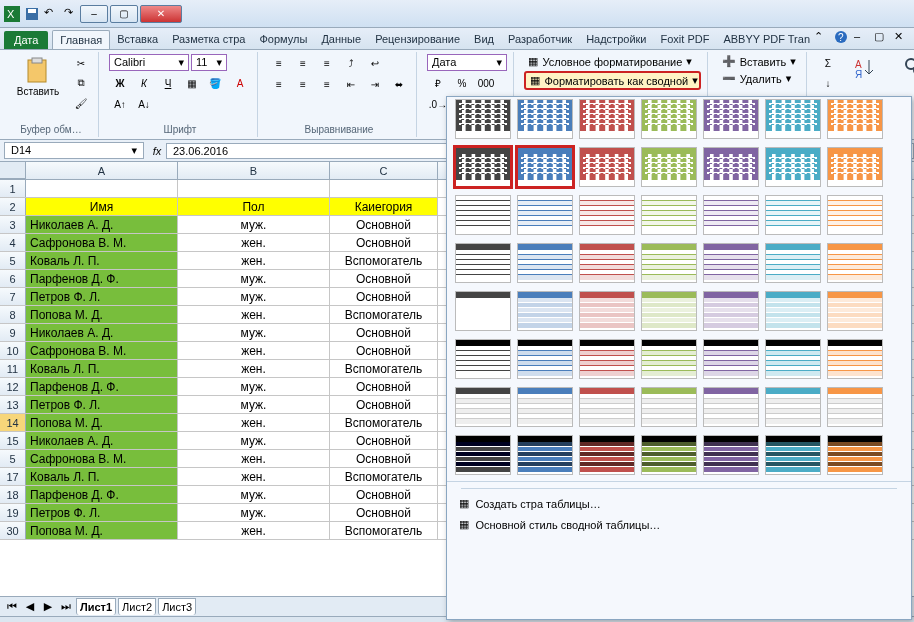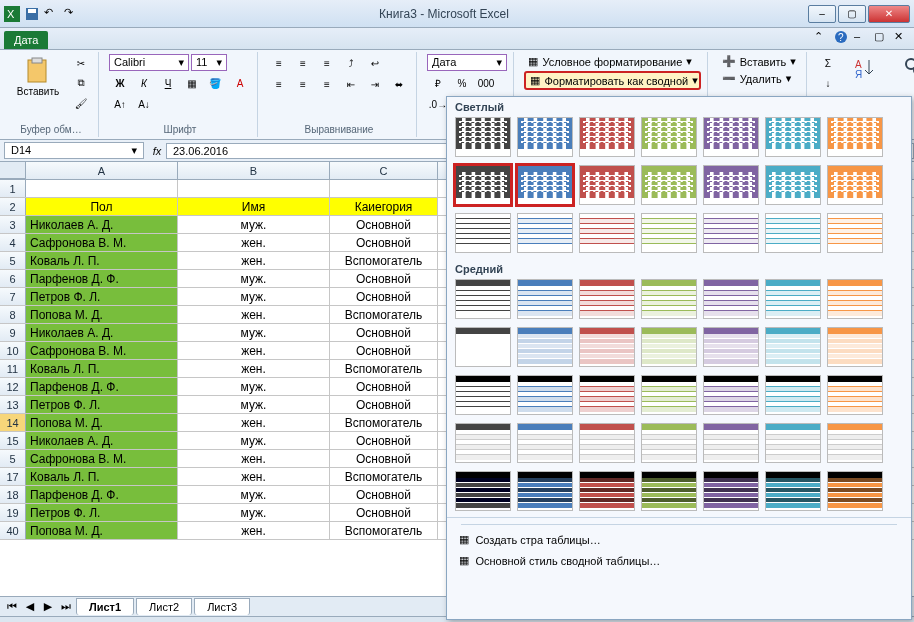--- a/index.html
+++ b/index.html
@@ -66,21 +66,21 @@
 .cell { border-right: 1px solid #c6c6c6; font-size: 12px; line-height: 18px; padding: 0 4px; white-space: nowrap; overflow: hidden; }
 .cell.header-row { background: #ffff00; text-align: center; font-weight: normal; }
 .cell.col-a { width: 152px; }
 .cell.col-b { width: 152px; text-align: center; }
 .cell.col-c { width: 108px; text-align: center; }
 .cell.name-cell { background: #78be3c; }
 
 
 .sheetbar { height: 20px; background: #e2ebf4; border-top: 1px solid #9ab; display: flex; align-items: center; padding: 0 4px; gap: 2px; font-size: 11px; }
 .nav-arrow { width: 16px; height: 14px; display: flex; align-items: center; justify-content: center; cursor: pointer; }
-.sheet-tab { padding: 2px 12px; background: #fff; border: 1px solid #9ab; border-bottom: none; border-radius: 0 0 3px 3px; cursor: pointer; }
+.sheet-tab { padding: 2px 3px; background: #fff; border: 1px solid #9ab; border-bottom: none; border-radius: 0 0 3px 3px; cursor: pointer; }
 .sheet-tab.active { font-weight: bold; background: #fff; }
 
 
 .statusbar { height: 20px; background: #dce6f0; border-top: 1px solid #9ab; display: flex; align-items: center; padding: 0 6px; font-size: 11px; color: #234; }
 
 
 .gallery { position: absolute; left: 446px; top: 96px; width: 466px; height: 524px; background: #f5f8fd; border: 1px solid #8aa6c1; box-shadow: 2px 2px 6px rgba(0,0,0,.3); display: flex; flex-direction: column; }
 .gallery-section-title { font-size: 11px; font-weight: bold; color: #345; padding: 4px 8px 2px; }
 .swatch-grid { display: flex; flex-wrap: wrap; gap: 6px; padding: 2px 8px 6px; }
 .swatch { width: 56px; height: 40px; border: 1px solid #bbb; background: #fff; cursor: pointer; position: relative; overflow: hidden; }
@@ -107,30 +107,42 @@
       </span>
     <span class="qat-icon">
         <svg width="16" height="16">
           <rect x="2" y="2" width="12" height="12" fill="#3a6ea5"></rect>
           <rect x="4" y="3" width="8" height="4" fill="#fff"></rect>
         </svg>
       </span>
     <span class="qat-icon">↶</span>
     <span class="qat-icon">↷</span>
   </div>
-  <div class="title-spacer">Книга3 - Microsoft Excel</div>
   <div class="win-controls">
     <div class="win-btn">–</div>
     <div class="win-btn">▢</div>
     <div class="win-btn close">✕</div>
   </div>
 </div>
 
 <div class="ribbon-tabs">
   <div class="file-tab">Дата</div>
+  <div id="tabs-container" style="display: flex;">
+      <div class="tab active">Главная</div>
+      <div class="tab">Вставка</div>
+      <div class="tab">Разметка стра</div>
+      <div class="tab">Формулы</div>
+      <div class="tab">Данные</div>
+      <div class="tab">Рецензирование</div>
+      <div class="tab">Вид</div>
+      <div class="tab">Разработчик</div>
+      <div class="tab">Надстройки</div>
+      <div class="tab">Foxit PDF</div>
+      <div class="tab">ABBYY PDF Tran</div>
+    </div>
   <div class="right-icons">
     <span class="ri">⌃</span>
     <span class="ri">
         <svg width="14" height="14">
           <circle cx="7" cy="7" r="6" fill="#2a6bbf"></circle>
           <text x="4" y="11" fill="#fff" font-size="10">?</text>
         </svg>
       </span>
     <span class="ri">–</span>
     <span class="ri">▢</span>
@@ -316,22 +328,22 @@
   </div>
   <div class="rows-wrap" id="rows-wrap">
       <div class="row">
         <div class="rowhead">1</div>
         <div class="cell col-a"></div>
         <div class="cell col-b"></div>
         <div class="cell col-c"></div>
       </div>
       <div class="row">
         <div class="rowhead">2</div>
+        <div class="cell header-row col-a">Имя</div>
         <div class="cell header-row col-b">Пол</div>
-        <div class="cell header-row col-a">Имя</div>
         <div class="cell header-row col-c">Каиегория</div>
       </div>
       <div class="row">
         <div class="rowhead">3</div>
         <div class="cell col-a name-cell">Николаев А. Д.</div>
         <div class="cell col-b">муж.</div>
         <div class="cell col-c">Основной</div>
       </div>
       <div class="row">
         <div class="rowhead">4</div>
@@ -423,21 +435,21 @@
         <div class="cell col-b">муж.</div>
         <div class="cell col-c">Основной</div>
       </div>
       <div class="row">
         <div class="rowhead">19</div>
         <div class="cell col-a name-cell">Петров Ф. Л.</div>
         <div class="cell col-b">муж.</div>
         <div class="cell col-c">Основной</div>
       </div>
       <div class="row">
-        <div class="rowhead">40</div>
+        <div class="rowhead">30</div>
         <div class="cell col-a name-cell">Попова М. Д.</div>
         <div class="cell col-b">жен.</div>
         <div class="cell col-c">Вспомогатель</div>
       </div>
     </div>
 </div>
 
 <div class="sheetbar">
   <div class="nav-arrow">⏮</div>
   <div class="nav-arrow">◀</div>
@@ -448,21 +460,20 @@
       <div class="sheet-tab">Лист2</div>
       <div class="sheet-tab">Лист3</div>
     </div>
 </div>
 
 <div class="statusbar">
   <span>Готово</span>
 </div>
 
 <div class="gallery">
-  <div class="gallery-section-title">Светлый</div>
   <div class="swatch-grid" id="light-row-1">
       <div class="swatch">
         <div class="swatch-row" style="border-color:#444;border-style:dashed;background:#fff"></div>
         <div class="swatch-row" style="border-color:#444;border-style:dashed;background:#fff"></div>
         <div class="swatch-row" style="border-color:#444;border-style:dashed;background:#fff"></div>
         <div class="swatch-row" style="border-color:#444;border-style:dashed;background:#fff"></div>
         <div class="swatch-row" style="border-color:#444;border-style:dashed;background:#fff"></div>
         <div class="swatch-row" style="border-color:#444;border-style:dashed;background:#fff"></div>
       </div>
       <div class="swatch">
@@ -630,21 +641,20 @@
       <div class="swatch">
         <div class="swatch-row" style="border-color:#f79646;background:#fff"></div>
         <div class="swatch-row" style="border-color:#f79646;background:#f7964622"></div>
         <div class="swatch-row" style="border-color:#f79646;background:#fff"></div>
         <div class="swatch-row" style="border-color:#f79646;background:#f7964622"></div>
         <div class="swatch-row" style="border-color:#f79646;background:#fff"></div>
         <div class="swatch-row" style="border-color:#f79646;background:#f7964622"></div>
         <div class="swatch-row" style="border-color:#f79646;background:#fff"></div>
       </div>
     </div>
-  <div class="gallery-section-title">Средний</div>
   <div class="swatch-grid" id="med-row-1">
       <div class="swatch">
         <div class="hdr" style="background:#444"></div>
         <div class="swatch-row" style="border-color:#444;background:#fff"></div>
         <div class="swatch-row" style="border-color:#444;background:#44433"></div>
         <div class="swatch-row" style="border-color:#444;background:#fff"></div>
         <div class="swatch-row" style="border-color:#444;background:#44433"></div>
         <div class="swatch-row" style="border-color:#444;background:#fff"></div>
         <div class="swatch-row" style="border-color:#444;background:#44433"></div>
       </div>

